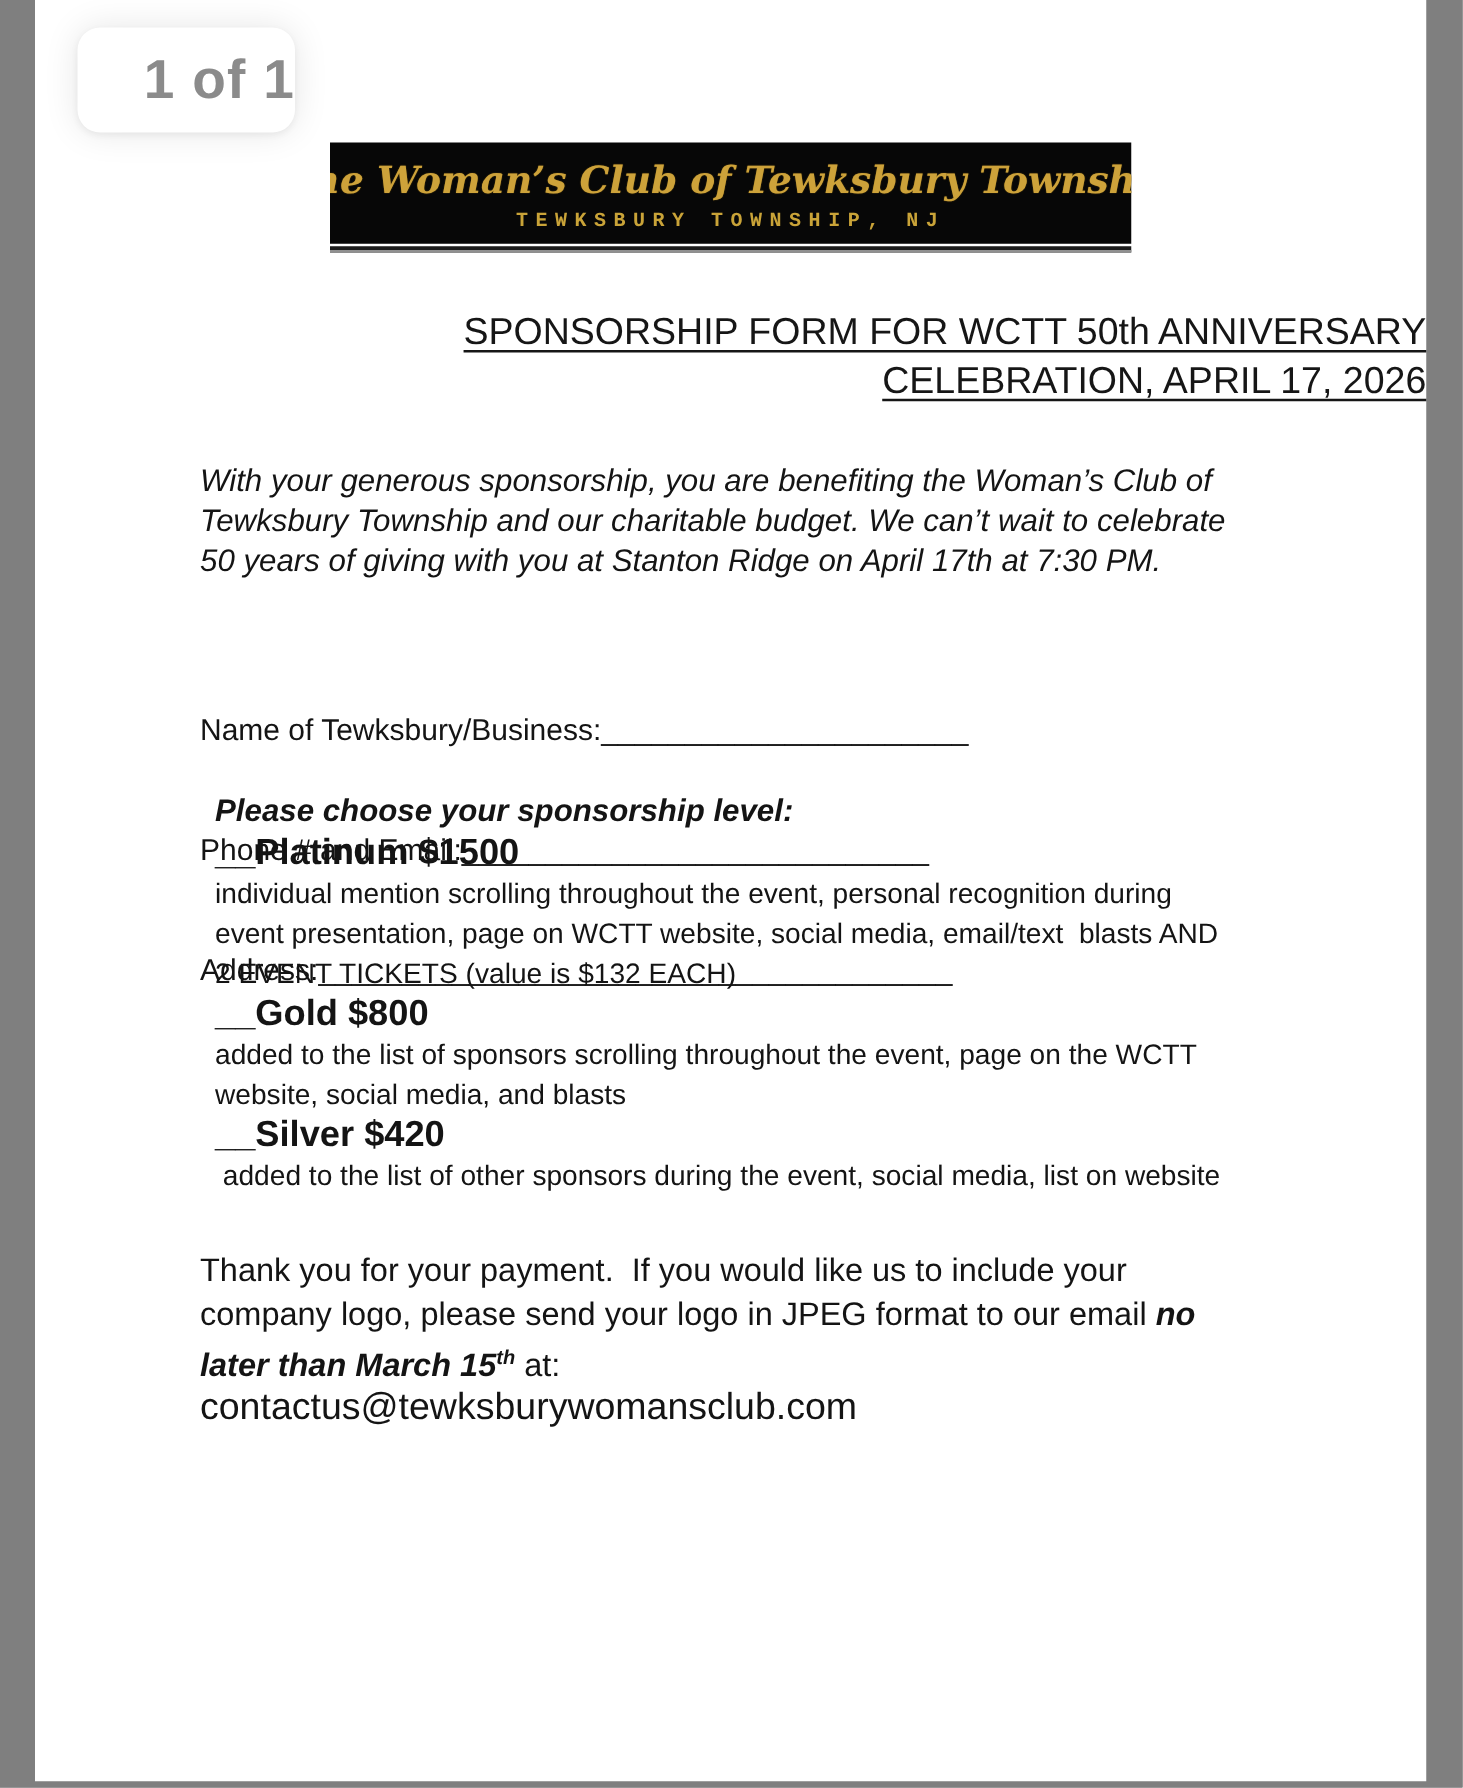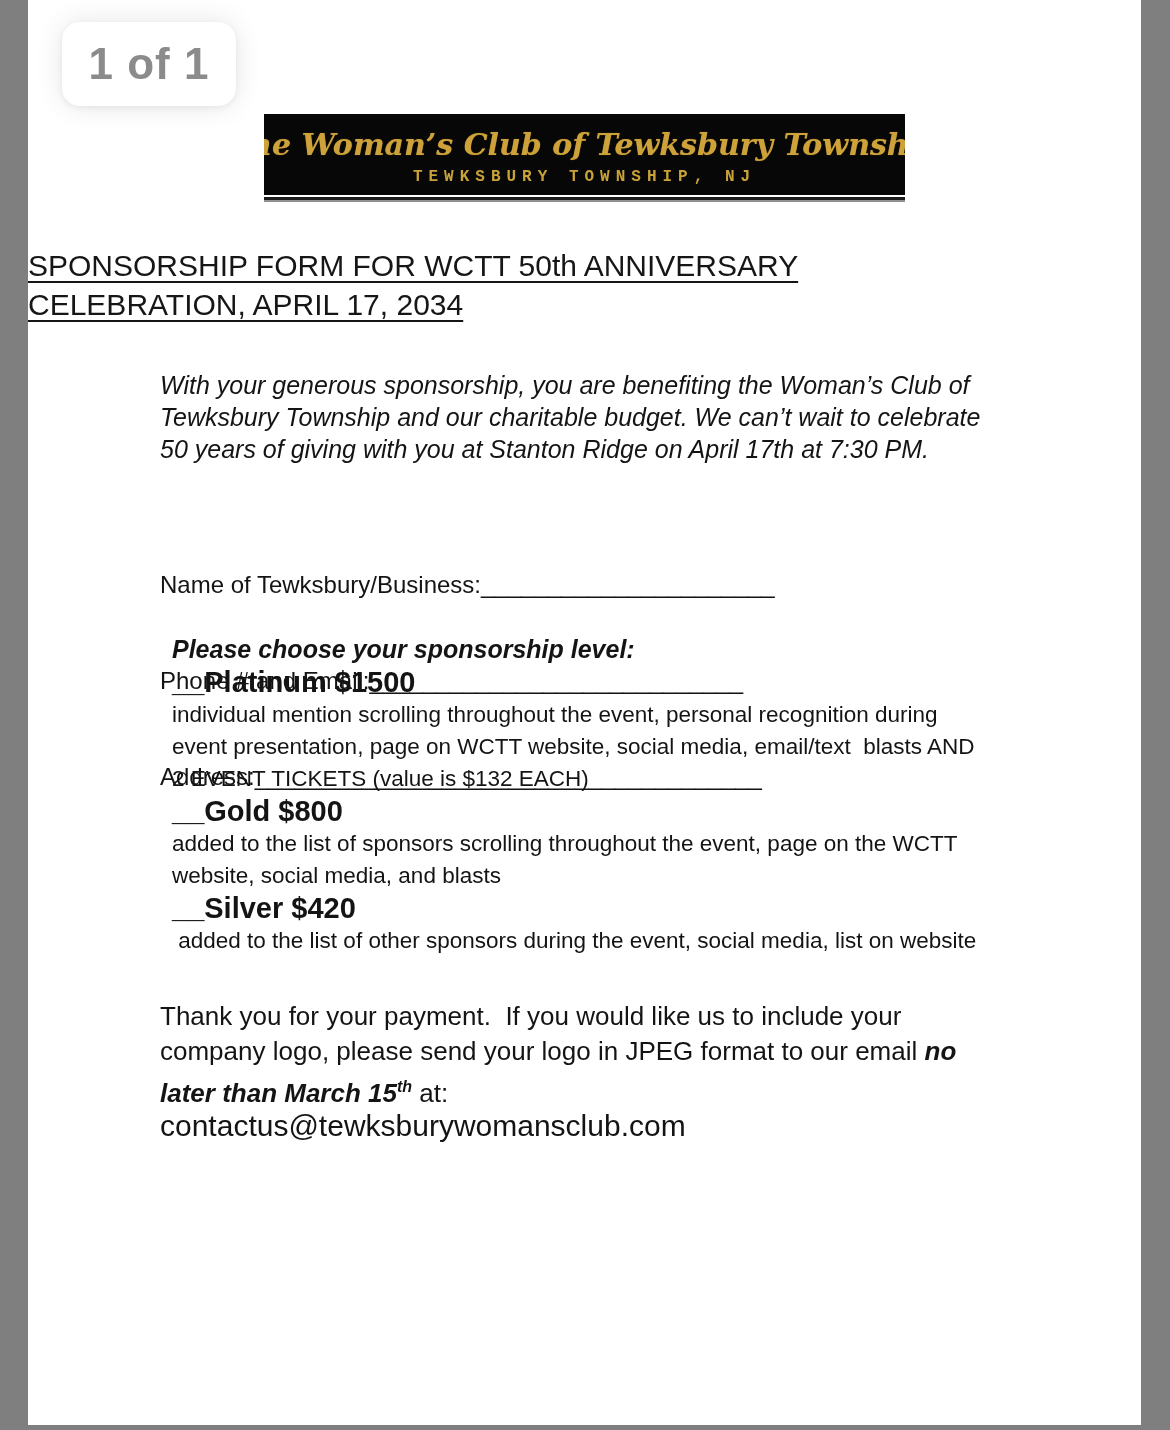--- a/index.html
+++ b/index.html
@@ -29,21 +29,21 @@
     position: absolute;
     left: 34px;
     top: 22px;
     width: 174px;
     height: 84px;
     background: #ffffff;
     border-radius: 18px;
     box-shadow: 0 0 28px rgba(0,0,0,0.10), 0 2px 6px rgba(0,0,0,0.06);
     display: flex;
     align-items: center;
-    justify-content: center;
+    justify-content: flex-end;
     font-size: 44px;
     font-weight: bold;
     color: #8b8b8b;
     letter-spacing: 1px;
   }
   
   .banner {
     position: absolute;
     left: 236px;
     top: 114px;
@@ -83,21 +83,21 @@
     height: 3px;
     background: #1c1c1c;
     border-bottom: 2px solid #909090;
   }
   
   .doc-title {
     position: absolute;
     left: 0;
     top: 246px;
     width: 100%;
-    text-align: left;
+    text-align: right;
     font-size: 30px;
     line-height: 39px;
     color: #161616;
   }
   .doc-title .u {
     text-decoration: underline;
     text-decoration-thickness: 2px;
     text-underline-offset: 5px;
   }
   
@@ -181,21 +181,21 @@
     </div>
 
     <div class="banner">
       <div class="banner-script">The Woman’s Club of Tewksbury Township</div>
       <div class="banner-sub">TEWKSBURY TOWNSHIP, NJ</div>
     </div>
     <div class="banner-rule"></div>
 
     <div class="doc-title">
       <div><span class="u">SPONSORSHIP FORM FOR WCTT 50th ANNIVERSARY</span></div>
-      <div><span class="u">CELEBRATION, APRIL 17, 2034</span></div>
+      <div><span class="u">CELEBRATION, APRIL 17, 2026</span></div>
     </div>
 
     <div class="intro">With your generous sponsorship, you are benefiting the Woman’s Club of
 Tewksbury Township and our charitable budget. We can’t wait to celebrate
 50 years of giving with you at Stanton Ridge on April 17th at 7:30 PM.</div>
 
     <div class="fields">
       <div>Name of Tewksbury/Business:______________________</div>
       <div>Phone # and Email:____________________________</div>
       <div>Address:______________________________________</div>

